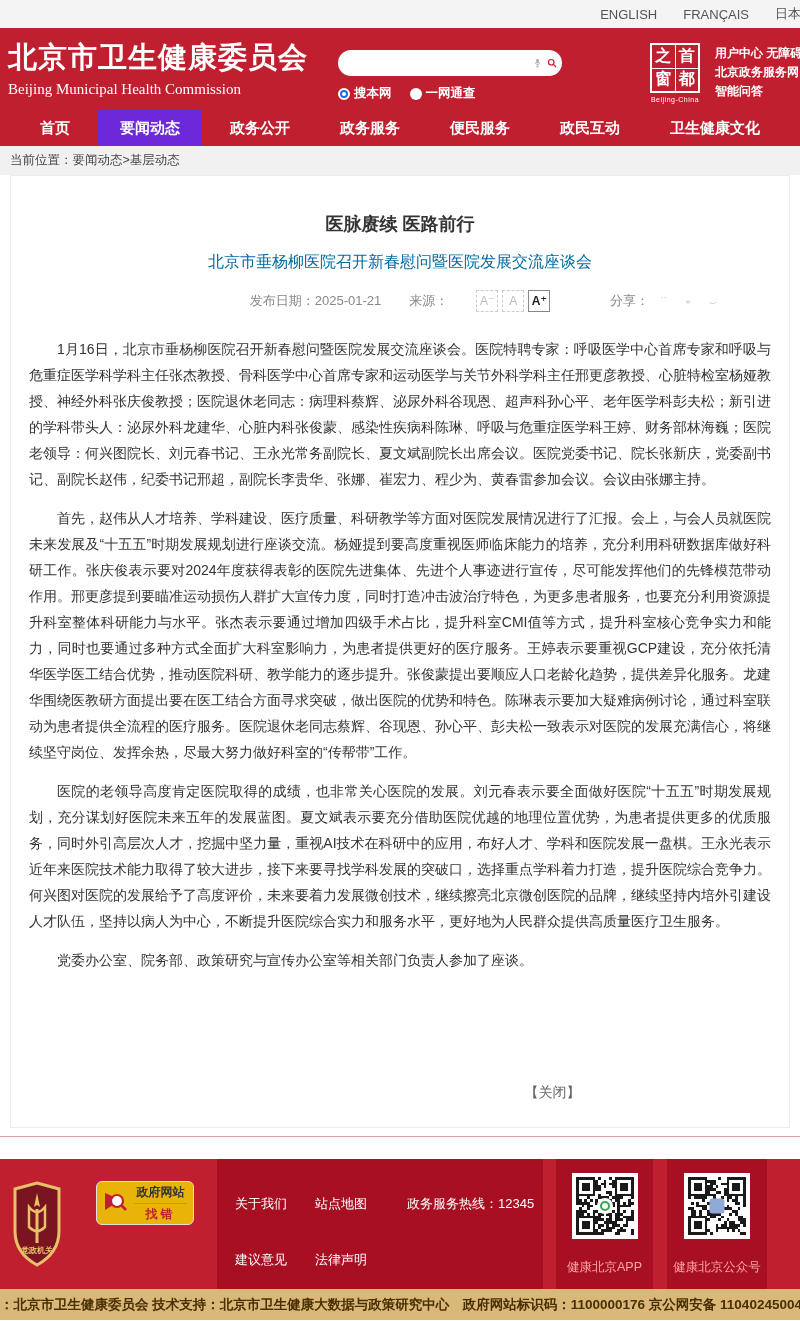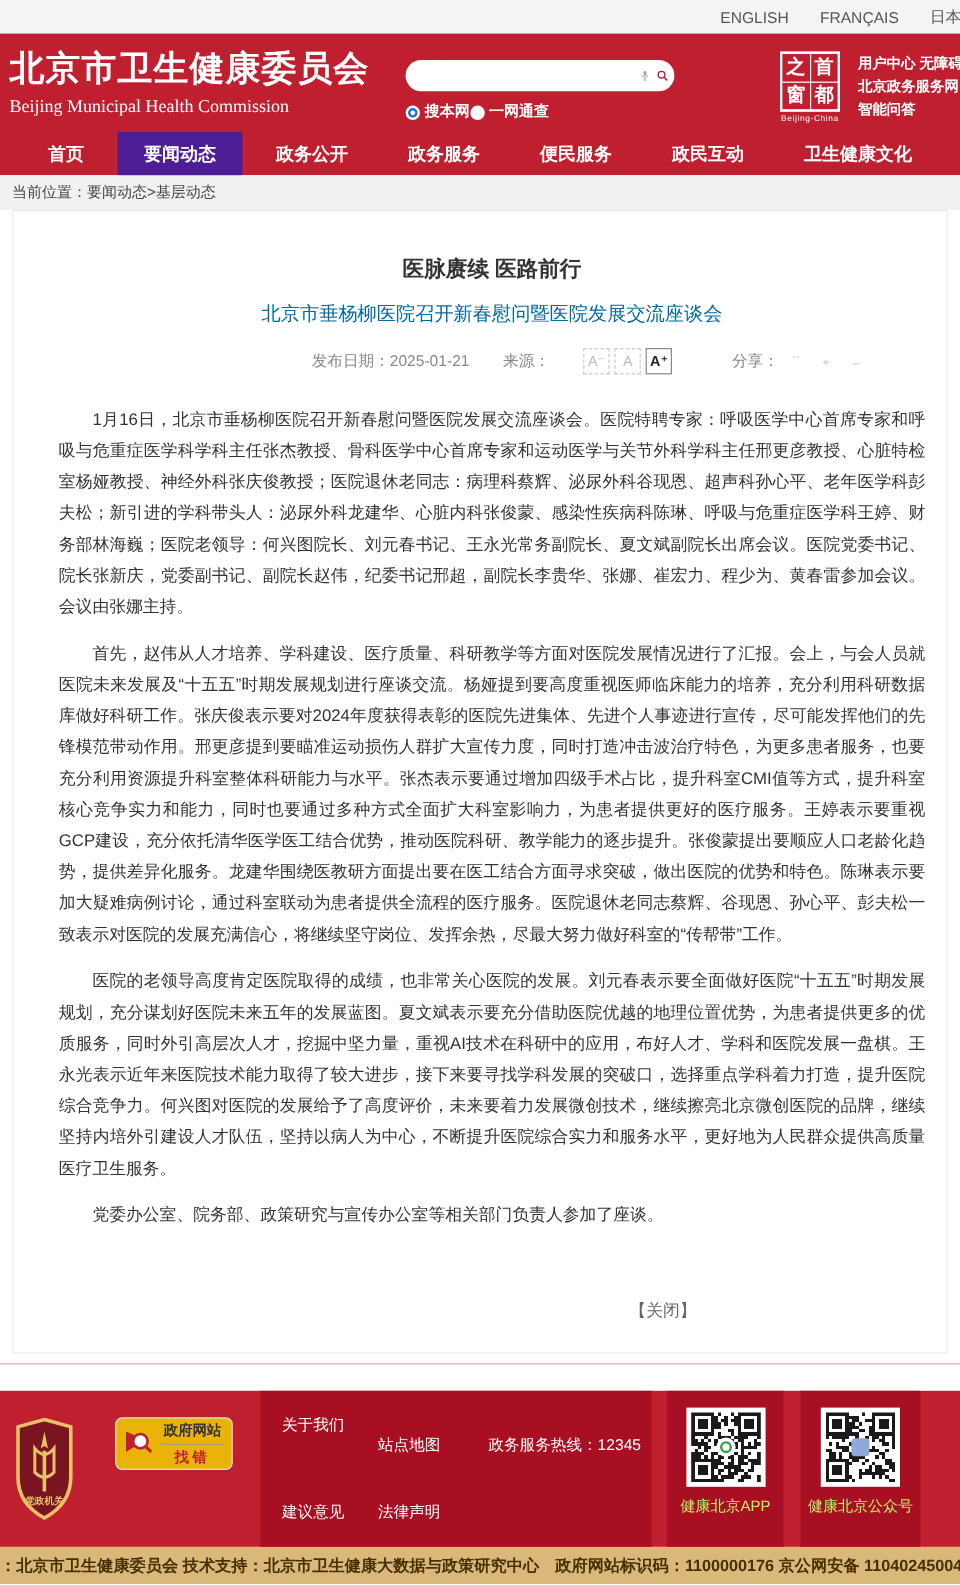--- a/index.html
+++ b/index.html
@@ -16,39 +16,39 @@
   
   .header { height:82px; background:#c01f2f; position:relative; color:#fff; }
   .brand { position:absolute; left:8px; top:10px; }
   .brand .cn { font-size:29px; font-weight:bold; letter-spacing:1px; }
   .brand .en { font-family:"Liberation Serif","DejaVu Serif",serif; font-size:15px; margin-top:3px; }
   .searchwrap { position:absolute; left:338px; top:22px; width:224px; }
   .searchbox { background:#fff; border-radius:13px; height:26px; position:relative; display:flex; align-items:center; }
   .searchbox input { border:none; outline:none; background:transparent; flex:1; padding:0 10px; font-size:13px; color:#333; }
   .searchbox .mic { width:14px; height:18px; margin-right:6px; }
   .searchbox .mag { width:20px; height:20px; margin-right:5px; }
-  .radios { display:flex; margin-top:9px; font-size:12.5px; font-weight:bold; }
+  .radios { display:flex; gap:18px; margin-top:9px; font-size:12.5px; font-weight:bold; }
   .radioitem { display:flex; align-items:center; gap:4px; cursor:pointer; }
   .rdot { width:12px; height:12px; border-radius:50%; background:#fff; display:inline-block; position:relative; }
   .rdot.sel { background:#1b6fe0; border:2px solid #fff; }
   .rdot.sel::after { content:""; position:absolute; left:2px; top:2px; width:4px; height:4px; border-radius:50%; background:#fff; }
   .caplogo { position:absolute; left:650px; top:15px; width:50px; text-align:center; }
   .caplogo .grid { width:50px; height:50px; border:2px solid #fff; background:#fff; display:grid; grid-template-columns:1fr 1fr; grid-template-rows:1fr 1fr; gap:1px; }
   .caplogo .cell { background:#c01f2f; color:#fff; font-size:16px; font-weight:bold; display:flex; align-items:center; justify-content:center; }
   .caplogo .cap { font-size:7px; margin-top:3px; letter-spacing:0.5px; }
   .quicklinks { position:absolute; left:715px; top:16px; font-size:12px; font-weight:bold; line-height:19px; white-space:nowrap; }
   .quicklinks span { cursor:pointer; }
   
   .nav { height:36px; background:#c01f2f; display:flex; align-items:stretch; padding:0 18px 0 18px; justify-content:space-between; }
   .nav .item { color:#fff; font-size:15px; font-weight:bold; display:flex; align-items:center; padding:0 22px; cursor:pointer; }
-  .nav .item.active { background:#4c1d95; }
+  .nav .item.active { background:#6d28d9; }
   
   .crumb { height:29px; background:#f1f1f1; display:flex; align-items:center; padding-left:10px; font-size:12.5px; color:#444; }
   
-  .card { margin:0 10px; height:953px; border:1px solid #ececec; background:#fff; position:relative; overflow:hidden;padding-left:20px; }
+  .card { margin:0 10px; height:953px; border:1px solid #ececec; background:#fff; position:relative; overflow:hidden; }
   .a-title { text-align:center; font-size:18px; font-weight:bold; color:#333; padding-top:36px; }
   .a-sub { text-align:center; font-size:16px; color:#0369a1; margin-top:16px; }
   .meta { margin-top:15px; height:26px; position:relative; display:flex; justify-content:center; align-items:center; gap:28px; font-size:13px; color:#888; }
   .fontbtns { display:flex; gap:4px; }
   .fbtn { width:22px; height:22px; display:flex; align-items:center; justify-content:center; font-size:12px; background:#fff; cursor:pointer; }
   .fbtn.ghost { border:1px dashed #ccc; color:#bbb; }
   .fbtn.solid { border:1px solid #888; color:#222; font-weight:bold; }
   .share { position:absolute; right:68px; top:0; height:26px; display:flex; align-items:center; gap:8px; font-size:13px; color:#888; }
   .a-body { padding:22px 18px 0 18px; }
   .a-body p { font-size:14px; line-height:26px; color:#333; text-align:justify; text-indent:2em; margin-bottom:13px; }
@@ -64,21 +64,21 @@
   .finderr .t1 { font-size:12px; font-weight:bold; color:#333; padding-bottom:2px; border-bottom:1px solid #999; }
   .finderr .t2 { font-size:12px; font-weight:bold; color:#c01f2f; letter-spacing:3px; margin-top:2px; }
   .fpanel { position:absolute; top:0; bottom:0; background:#a80f22; }
   .fpanel.links { left:217px; width:326px; }
   .flink { position:absolute; color:#fff; font-size:13px; white-space:nowrap; cursor:pointer; }
   .qrpanel { padding-top:14px; text-align:center; }
   .qrbox { width:66px; height:66px; background:#fff; padding:4px; margin:0 auto; position:relative; }
   .qrbox .logo-app { position:absolute; left:50%; top:50%; transform:translate(-50%,-50%); width:16px; height:16px; background:#fff; border-radius:50%; display:flex; align-items:center; justify-content:center; }
   .qrbox .logo-app i { display:block; width:10px; height:10px; border:2px solid #2fa84f; border-radius:50%; }
   .qrbox .logo-wx { position:absolute; left:50%; top:50%; transform:translate(-50%,-50%); width:15px; height:15px; background:#8fa9d8; border-radius:3px; }
-  .qrlabel { color:#bef264; font-size:12.5px; margin-top:8px; white-space:nowrap; }
+  .qrlabel { color:#fca5a5; font-size:12.5px; margin-top:20px; white-space:nowrap; }
   
   .bottombar { height:31px; background:#d9b87a; overflow:hidden; }
   .bottombar .txt { font-size:13.5px; font-weight:bold; color:#4a3000; line-height:31px; white-space:nowrap; }
 </style>
 </head>
 <body>
 
 <div class="topbar">
   <div class="langs">
     <span>ENGLISH</span>
@@ -218,21 +218,21 @@
       <circle cx="14" cy="11" r="6" fill="#fff" stroke="#c01f2f" stroke-width="2.2"></circle>
       <line x1="18.5" y1="15.5" x2="23" y2="20" stroke="#c01f2f" stroke-width="2.5"></line>
     </svg>
     <span class="txt">
       <span class="t1" style="display:block">政府网站</span>
       <span class="t2" style="display:block">找错</span>
     </span>
   </div>
 
   <div class="fpanel links">
-    <span class="flink" style="left:18px;  top:20px;">关于我们</span>
+    <span class="flink" style="left:18px;  top:36px;">关于我们</span>
     <span class="flink" style="left:98px;  top:36px;">站点地图</span>
     <span class="flink" style="left:190px; top:36px;">政务服务热线：12345</span>
     <span class="flink" style="left:18px;  top:92px;">建议意见</span>
     <span class="flink" style="left:98px;  top:92px;">法律声明</span>
   </div>
 
   <div class="fpanel qrpanel" style="left:556px; width:97px;">
     <div class="qrbox">
         <svg xmlns="http://www.w3.org/2000/svg" viewBox="0 0 21 21" shape-rendering="crispEdges" style="width:100%;height:100%;display:block">
           <g fill="#1a1a1a">

